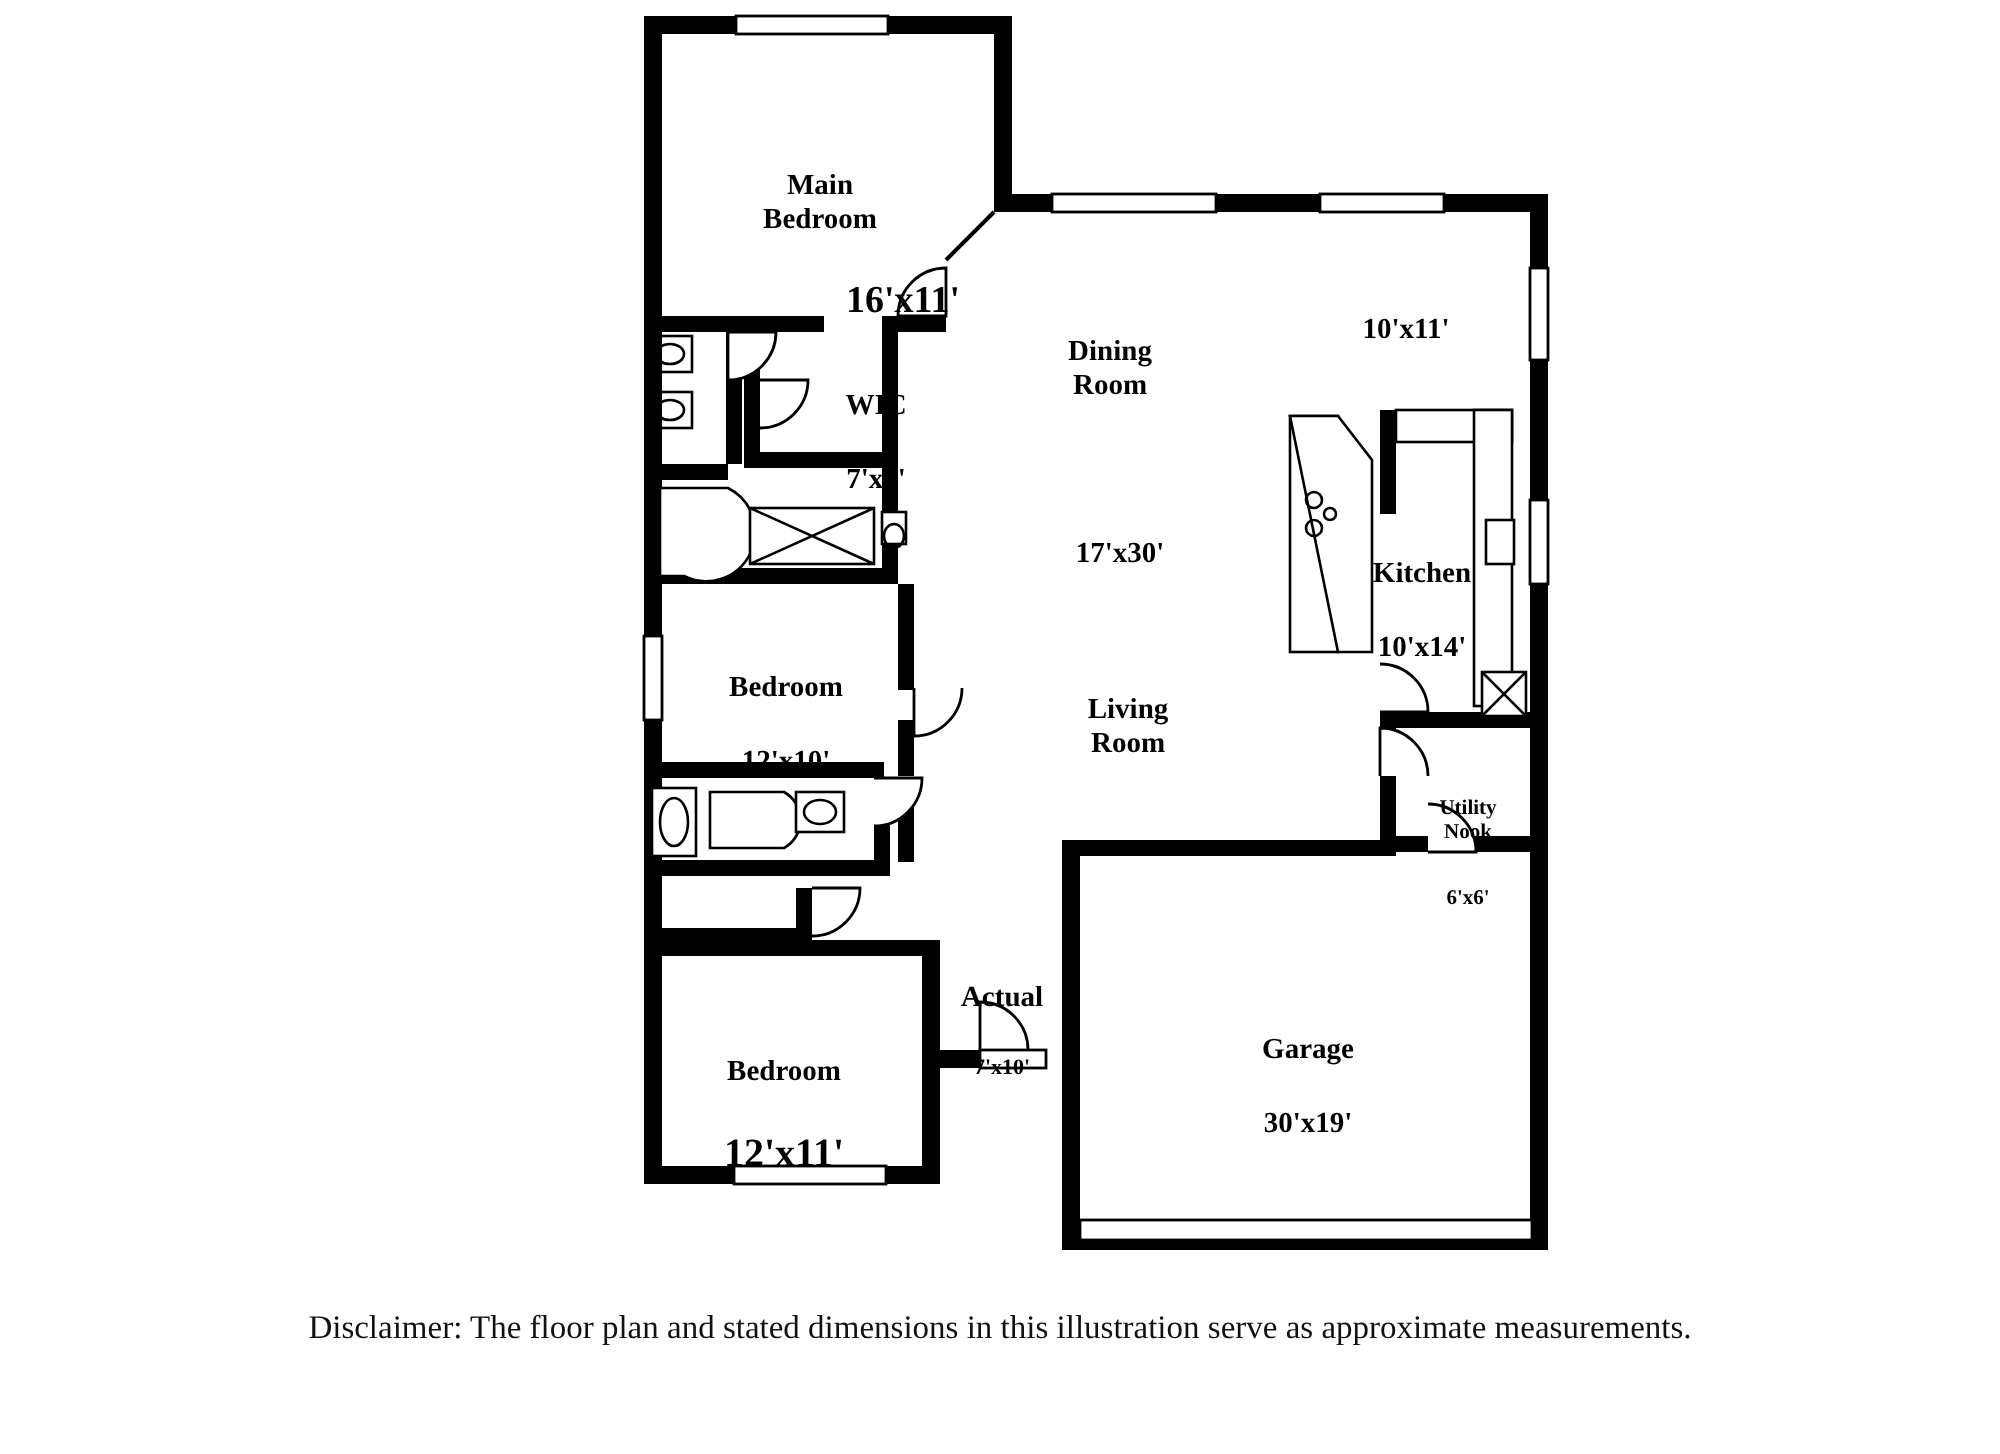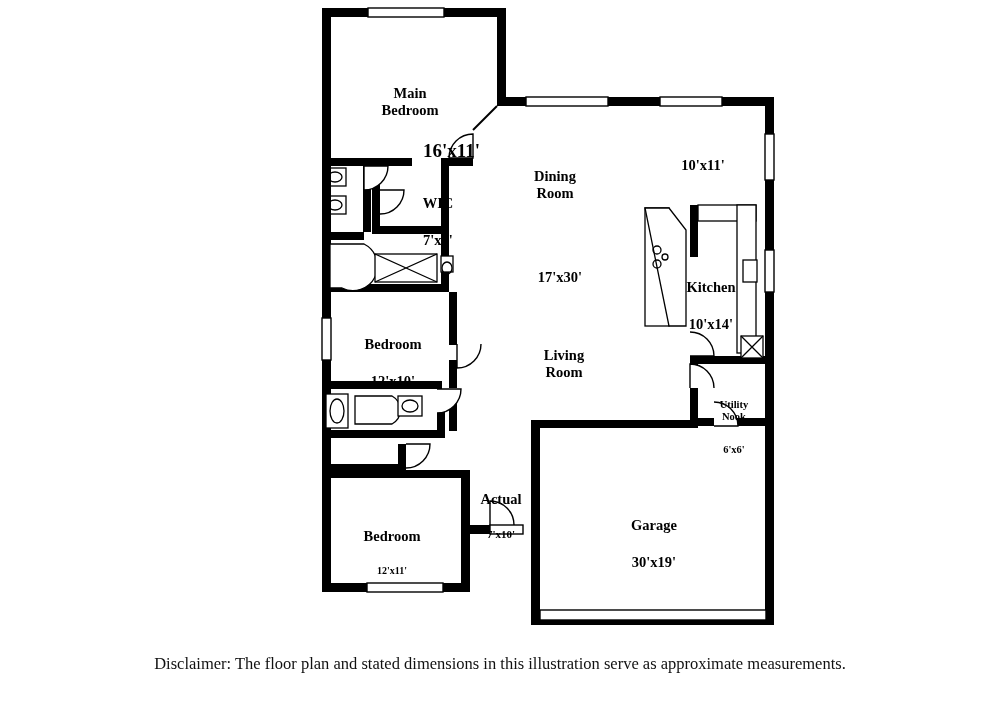--- a/index.html
+++ b/index.html
@@ -267,18 +267,18 @@
   <div style="font-size:11px;">7'x10'</div>
 </div>
 
 <div class="room-label" style="left:589px; top:497px; width:130px;">
   <div style="font-size:14.5px;">Garage</div>
   <div style="font-size:14.5px;">30'x19'</div>
 </div>
 
 <div class="room-label" style="left:332px; top:508px; width:120px;">
   <div style="font-size:14.5px;">Bedroom</div>
-  <div style="font-size:10px;">12'x11'</div>
+  <div style="font-size:20px;">12'x11'</div>
 </div>
 
 <div class="disclaimer" style="top:652px;">
   <div>Disclaimer: The floor plan and stated dimensions in this illustration serve as approximate measurements.</div>
 </div>
 
 </body></html>

